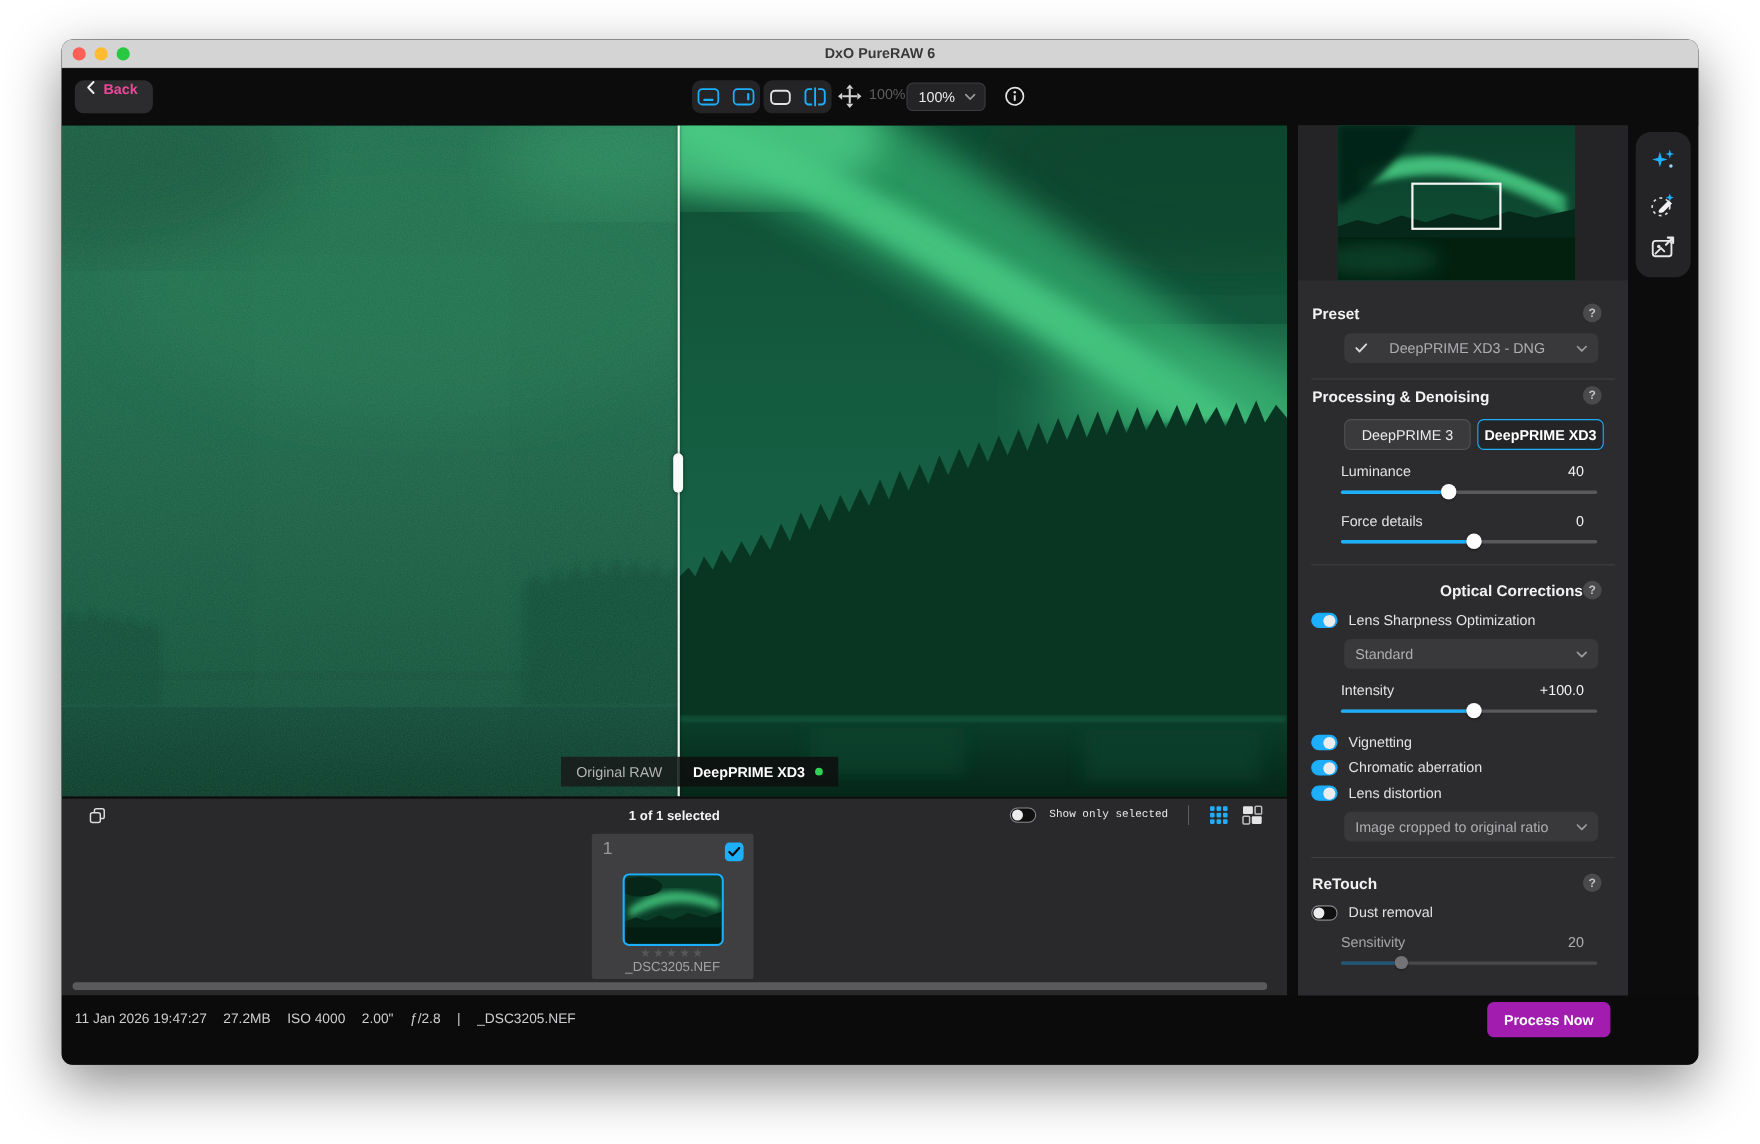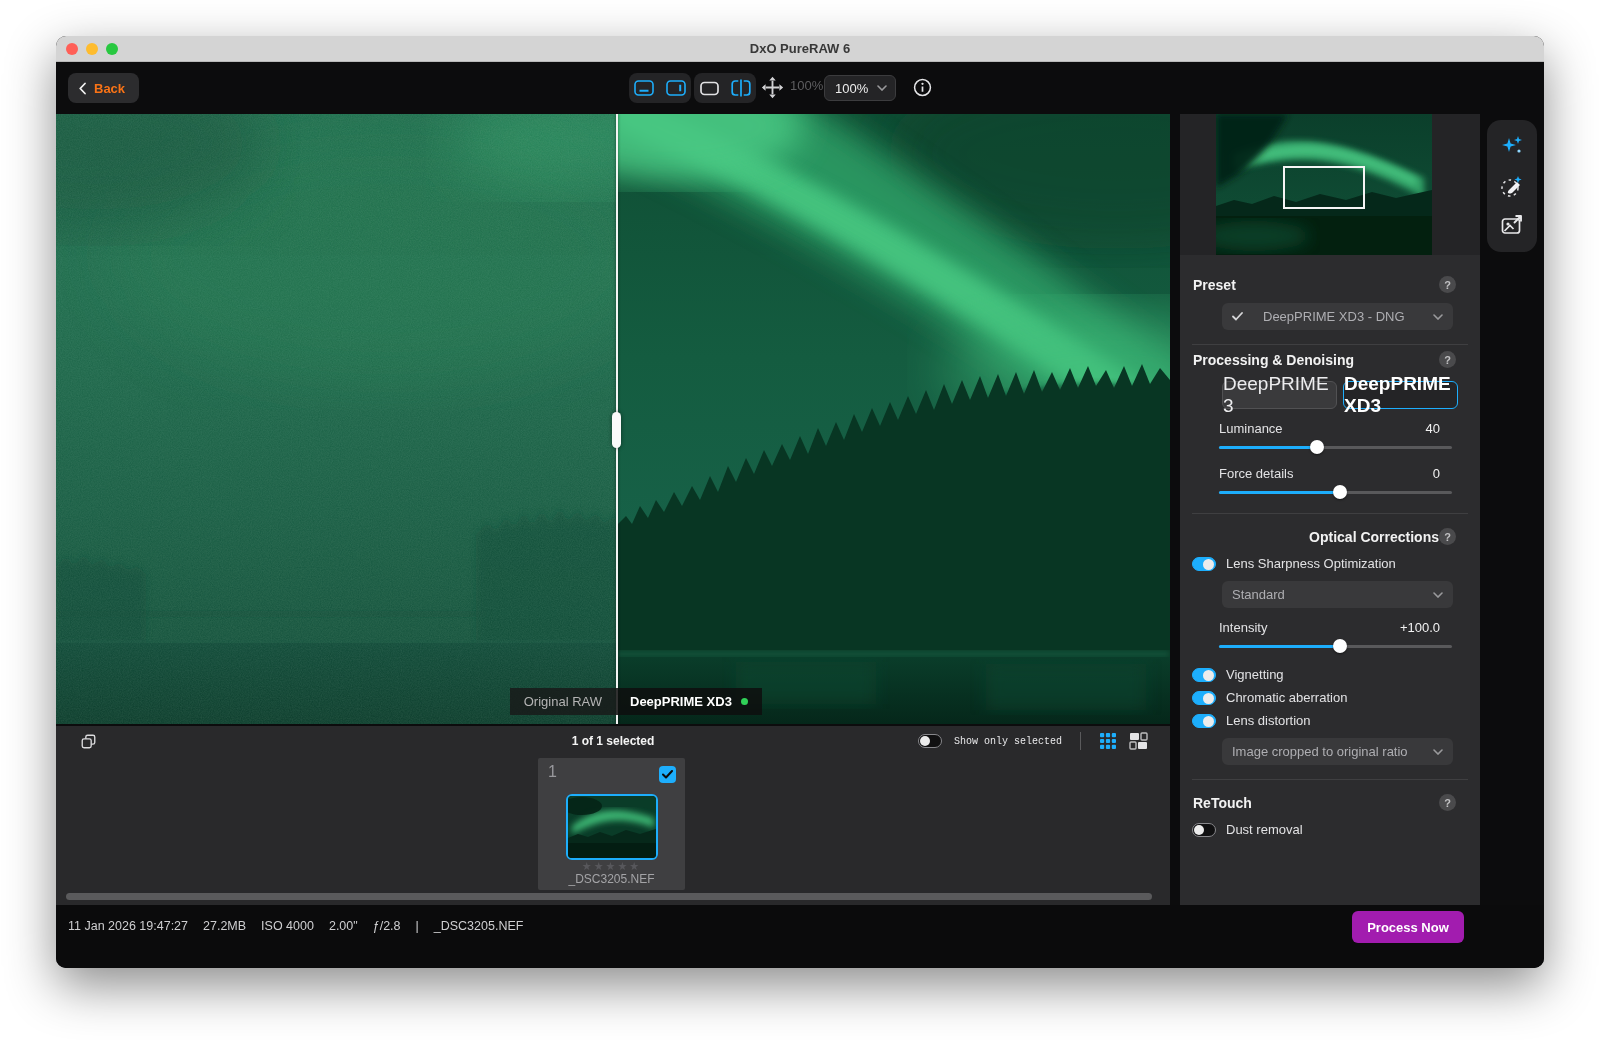--- a/index.html
+++ b/index.html
@@ -11,21 +11,21 @@
   .titlebar { position:absolute; left:0; top:0; width:100%; height:26px; background:#d4d4d4;
               border-bottom:1px solid #b9b9b9; display:flex; align-items:center; justify-content:center; }
   .title { font-size:13px; font-weight:700; color:#383838; }
   .lights { position:absolute; left:10px; top:7px; display:flex; gap:8px; }
   .light { width:12px; height:12px; border-radius:50%; }
   .light.r{ background:#ff5f57; } .light.y{ background:#febc2e; } .light.g{ background:#28c840; }
 
   
   .toolbar { position:absolute; left:0; top:26px; width:100%; height:52px; background:#0c0c0d; }
   .back-btn { position:absolute; left:12px; top:11px; height:30px; padding:0 14px 0 10px; background:#2c2c2e;
-              border-radius:8px; display:flex; align-items:center; gap:7px; color:#f97316; font-size:13px; font-weight:600; cursor:default;}
+              border-radius:8px; display:flex; align-items:flex-start; gap:7px; color:#ec4899; font-size:13px; font-weight:600; cursor:default;}
   .icon-group { position:absolute; top:11px; height:30px; background:#242426; border-radius:8px;
                 display:flex; align-items:center; justify-content:center; gap:10px; width:62px; }
   .ig-a { left:573px; } .ig-b { left:638px; }
   .pan-wrap { position:absolute; left:705px; top:14px; }
   .zoom-readout { position:absolute; left:734px; top:16px; font-size:13px; color:#5e5e60; }
   .zoom-select { position:absolute; left:768px; top:13px; width:72px; height:26px; background:#242426;
                  border:1px solid #3c3c3e; border-radius:6px; display:flex; align-items:center;
                  padding:0 8px 0 10px; color:#ececec; font-size:13px; justify-content:space-between;}
   .info-wrap { position:absolute; left:856px; top:15px; }
 
@@ -76,21 +76,21 @@
   .help { width:17px; height:17px; border-radius:50%; background:#4a4a4c; color:#c2c2c4; font-size:11px; font-weight:700;
           display:flex; align-items:center; justify-content:center; }
   .sec-div { height:1px; background:#3f3f41; margin:14px 12px 0 12px; }
 
   .dropdown { height:27px; background:#39393b; border-radius:6px; display:flex; align-items:center;
               padding:0 10px; color:#aeaeb2; margin:10px 27px 0 42px; justify-content:space-between; }
   .dropdown .dd-left { display:flex; align-items:center; gap:20px; }
 
   .mode-row { display:flex; gap:6px; margin:13px 22px 0 42px; }
   .mode-btn { flex:1; height:28px; border-radius:6px; background:#3a3a3c; border:1px solid #515153;
-              color:#ececee; font-size:19px; display:flex; align-items:center; justify-content:center; }
+              color:#ececee; font-size:13px; display:flex; align-items:center; justify-content:center; }
   .mode-btn.selected { background:#242426; border:1.5px solid #1daefc; font-weight:600; color:#ffffff; }
 
   .val-row { display:flex; justify-content:space-between; padding:0 40px 0 39px; margin-top:12px; }
   .val-row .val { color:#f2f2f2; }
   .slider { position:relative; height:14px; margin:4px 28px 0 39px; }
   .slider-track { position:absolute; left:0; right:0; top:5.5px; height:3px; background:#59595b; border-radius:2px; }
   .slider-fill { position:absolute; left:0; top:5.5px; height:3px; background:#1daefc; border-radius:2px; }
   .slider-knob { position:absolute; right:-7px; top:-5.5px; width:14px; height:14px; background:#ffffff; border-radius:50%;
                  box-shadow:0 1px 2px rgba(0,0,0,.5); }
   .dim { opacity:.65; }
@@ -464,20 +464,32 @@
       <div class="sec-head" style="margin-top:14px;">
         <span class="sec-title">ReTouch</span>
         <span class="help">?</span>
       </div>
       <div class="toggle-row">
         <span class="toggle">
             <span class="knob"></span>
           </span>
         <span>Dust removal</span>
       </div>
+      <div class="dim">
+        <div class="val-row">
+          <span>Sensitivity</span>
+          <span class="val">20</span>
+        </div>
+        <div class="slider">
+          <div class="slider-track"></div>
+          <div class="slider-fill" style="width: 23%;">
+              <div class="slider-knob"></div>
+            </div>
+        </div>
+      </div>
     </div>
   </div>
 
   <div class="tool-strip">
     <svg width="26" height="26" viewBox="0 0 26 26">
       <path d="M10 5 L11.6 10.4 L17 12 L11.6 13.6 L10 19 L8.4 13.6 L3 12 L8.4 10.4 Z" fill="#1daefc"></path>
       <path d="M19 3 L20 6 L23 7 L20 8 L19 11 L18 8 L15 7 L18 6 Z" fill="#1daefc"></path>
       <circle cx="20" cy="18" r="1.6" fill="#8fd8ff"></circle>
     </svg>
     <svg width="26" height="26" viewBox="0 0 26 26">

